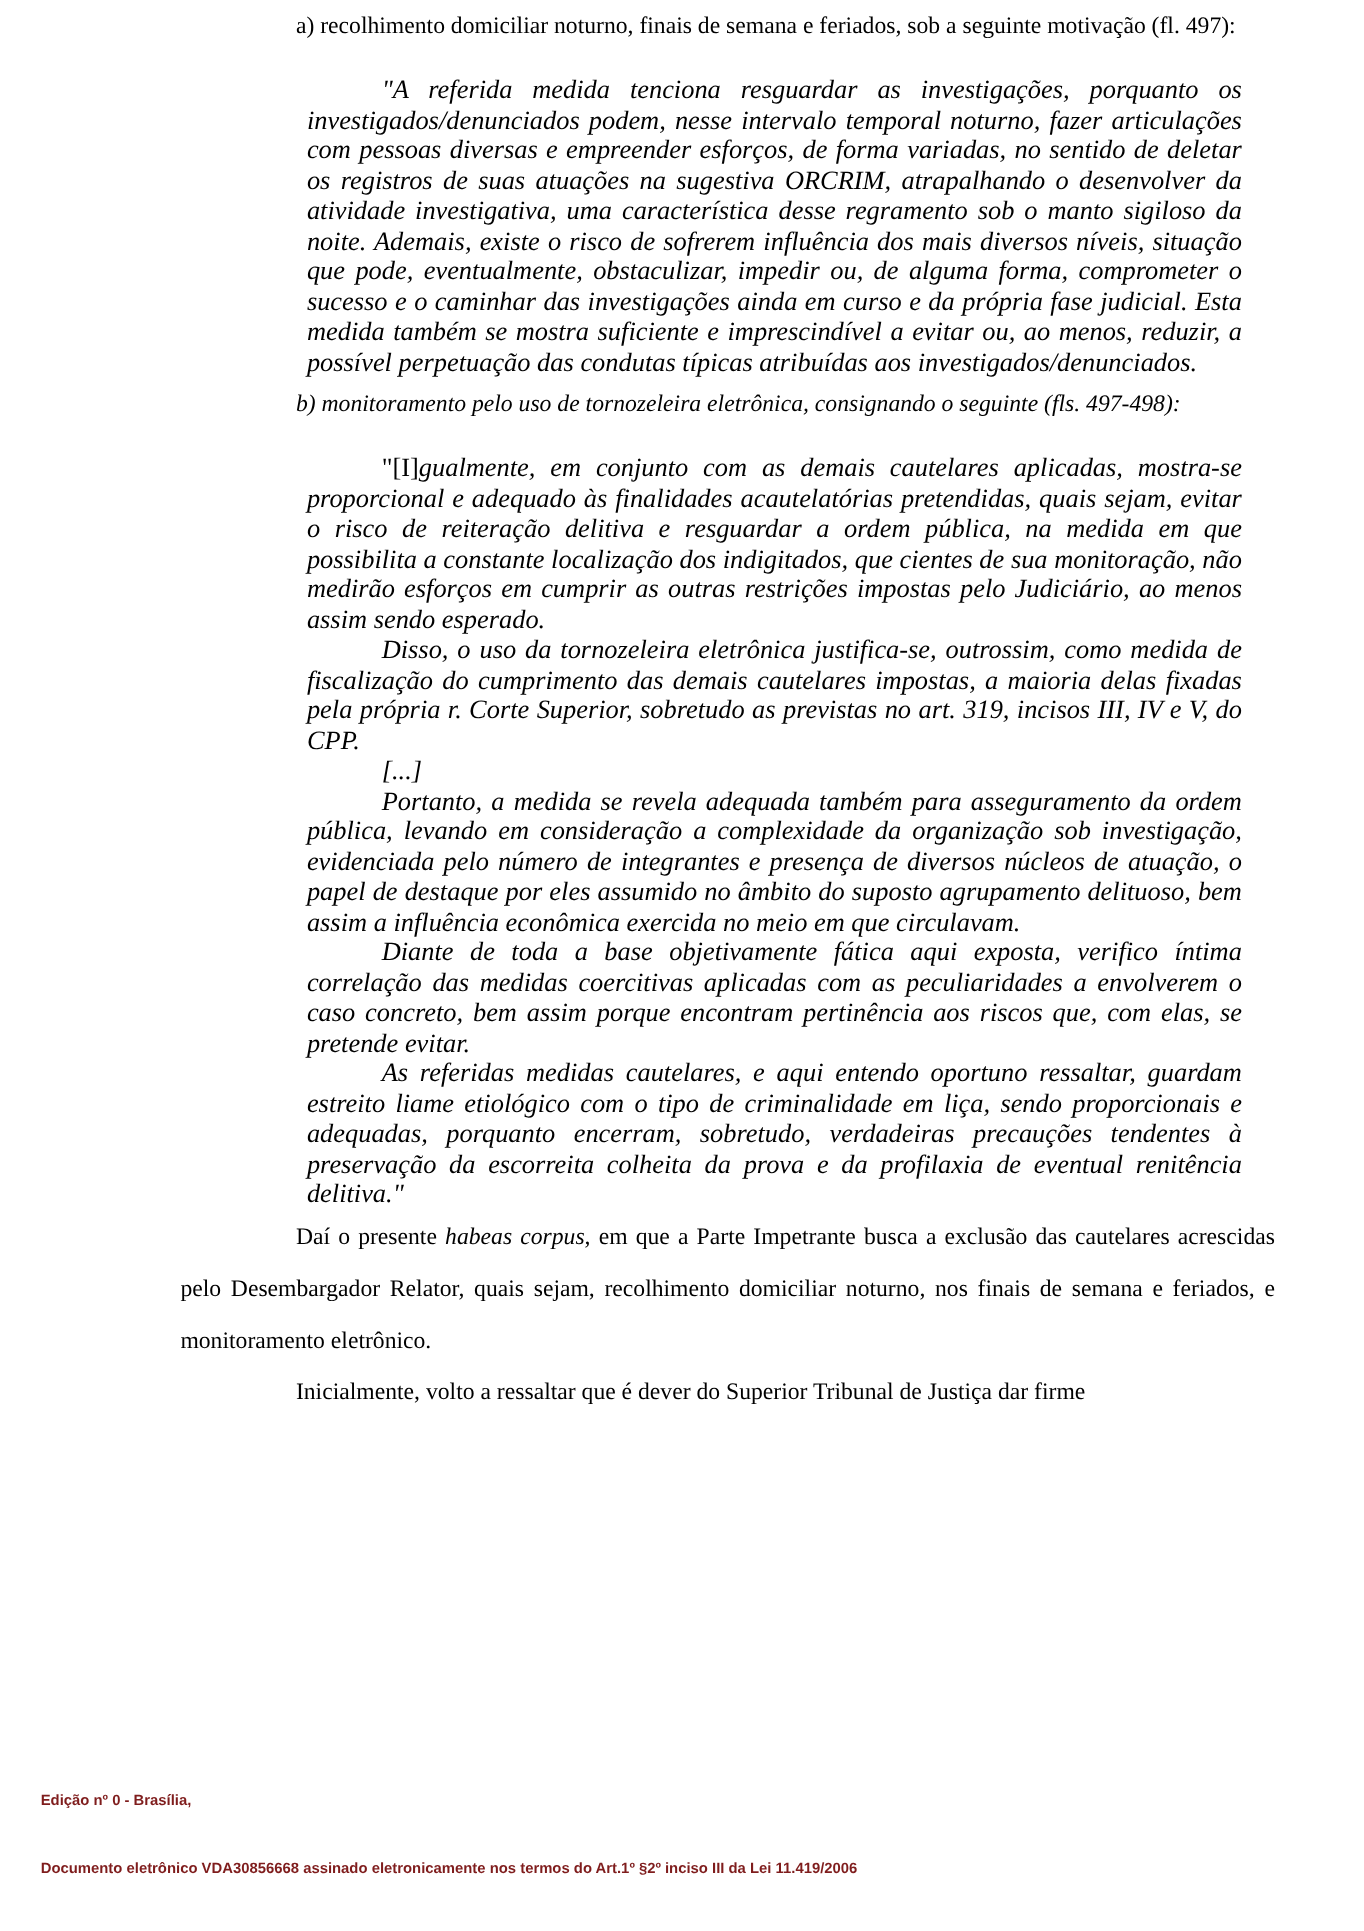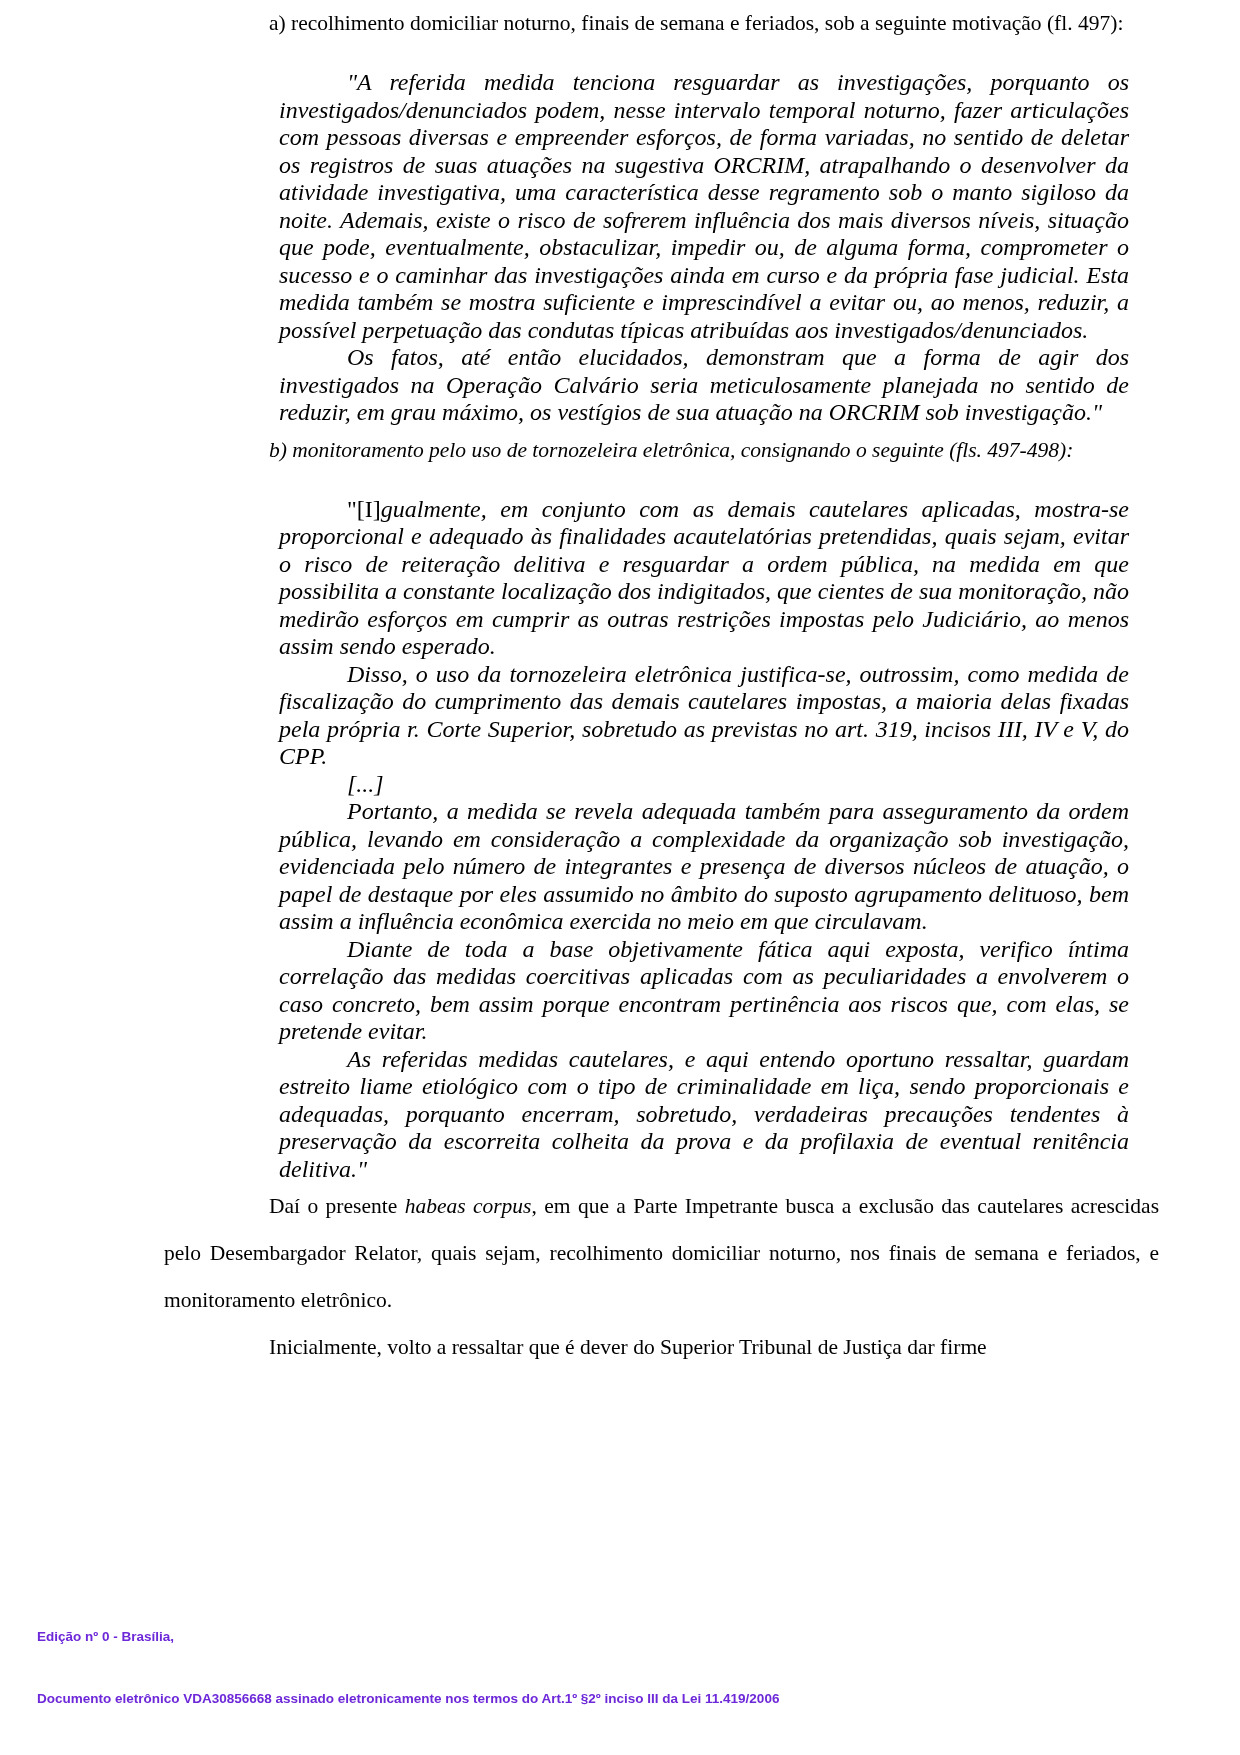--- a/index.html
+++ b/index.html
@@ -47,36 +47,35 @@
   }
   .upright { font-style: normal; }
   .footer {
     position: absolute;
     left: 37px;
     bottom: 5px;
     font-family: "Liberation Sans", sans-serif;
     font-weight: bold;
     font-size: 13.5px;
     line-height: 20.5px;
-    color: #6d28d9;
+    color: #7f1d1d;
     white-space: pre-wrap;
   }
   .footer div { margin: 0; }
 </style>
 </head>
 <body>
 
 <div class="page">
   <div class="content">
 
     <p class="body para-a">a) recolhimento domiciliar noturno, finais de semana e feriados, sob a seguinte motivação (fl. 497):</p>
 
     <blockquote class="quote">
       <p>"A referida medida tenciona resguardar as investigações, porquanto os investigados/denunciados podem, nesse intervalo temporal noturno, fazer articulações com pessoas diversas e empreender esforços, de forma variadas, no sentido de deletar os registros de suas atuações na sugestiva ORCRIM, atrapalhando o desenvolver da atividade investigativa, uma característica desse regramento sob o manto sigiloso da noite. Ademais, existe o risco de sofrerem influência dos mais diversos níveis, situação que pode, eventualmente, obstaculizar, impedir ou, de alguma forma, comprometer o sucesso e o caminhar das investigações ainda em curso e da própria fase judicial. Esta medida também se mostra suficiente e imprescindível a evitar ou, ao menos, reduzir, a possível perpetuação das condutas típicas atribuídas aos investigados/denunciados.</p>
-      <p>Os fatos, até então elucidados, demonstram que a forma de agir dos investigados na Operação Calvário seria meticulosamente planejada no sentido de reduzir, em grau máximo, os vestígios de sua atuação na ORCRIM sob investigação."</p>
     </blockquote>
 
     <p class="body para-b">b) monitoramento pelo uso de tornozeleira eletrônica, consignando o seguinte (fls. 497-498):</p>
 
     <blockquote class="quote">
       <p><span class="upright">"[I]</span><span>gualmente, em conjunto com as demais cautelares aplicadas, mostra-se proporcional e adequado às finalidades acautelatórias pretendidas, quais sejam, evitar o risco de reiteração delitiva e resguardar a ordem pública, na medida em que possibilita a constante localização dos indigitados, que cientes de sua monitoração, não medirão esforços em cumprir as outras restrições impostas pelo Judiciário, ao menos assim sendo esperado.</span></p>
       <p>Disso, o uso da tornozeleira eletrônica justifica-se, outrossim, como medida de fiscalização do cumprimento das demais cautelares impostas, a maioria delas fixadas pela própria r. Corte Superior, sobretudo as previstas no art. 319, incisos III, IV e V, do CPP.</p>
       <p>[...]</p>
       <p>Portanto, a medida se revela adequada também para asseguramento da ordem pública, levando em consideração a complexidade da organização sob investigação, evidenciada pelo número de integrantes e presença de diversos núcleos de atuação, o papel de destaque por eles assumido no âmbito do suposto agrupamento delituoso, bem assim a influência econômica exercida no meio em que circulavam.</p>
       <p>Diante de toda a base objetivamente fática aqui exposta, verifico íntima correlação das medidas coercitivas aplicadas com as peculiaridades a envolverem o caso concreto, bem assim porque encontram pertinência aos riscos que, com elas, se pretende evitar.</p>

